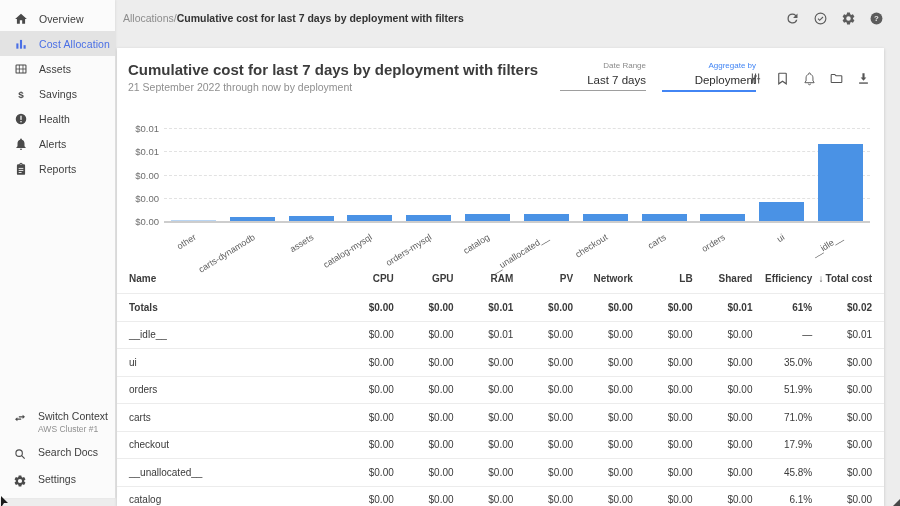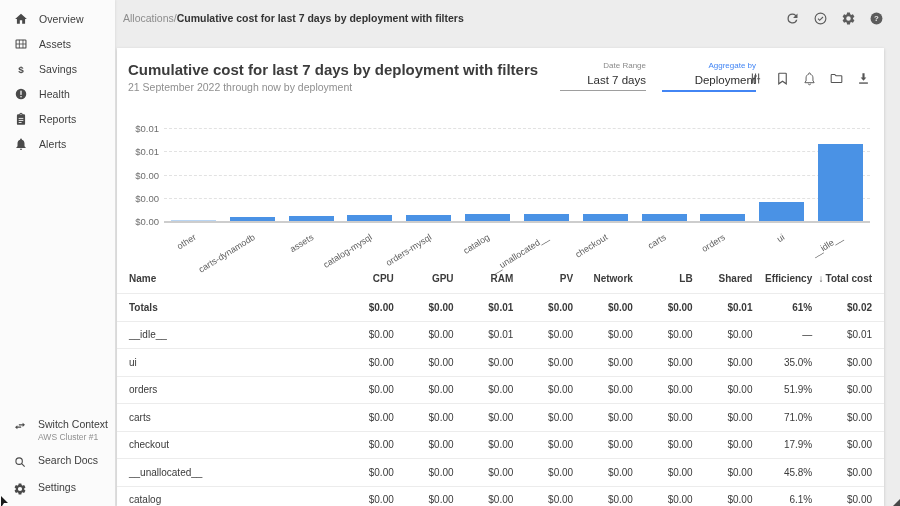--- a/index.html
+++ b/index.html
@@ -1,20 +1,20 @@
 <!DOCTYPE html>
 <html><head>
 <meta charset="utf-8">
 <style>
   * { margin:0; padding:0; box-sizing:border-box; }
   html,body { width:900px; height:506px; overflow:hidden; }
   body { font-family:"Liberation Sans", sans-serif; background:#ededed; position:relative; color:#3a3a3a; }
 
   
-  .sidebar { position:absolute; left:0; top:0; bottom:0; width:115px; background:#fbfbfb; box-shadow:1px 0 2px rgba(0,0,0,0.06); z-index:2; }
+  .sidebar { position:absolute; left:0; top:0; bottom:8px; width:115px; background:#fbfbfb; box-shadow:1px 0 2px rgba(0,0,0,0.06); z-index:2; }
   .side-items { padding-top:6px; }
   .side-item { height:25px; display:flex; align-items:center; padding-left:14px; gap:11px; cursor:pointer; color:#3d3d3d; }
   .side-item .ic { width:14px; height:14px; display:flex; align-items:center; color:#4a4a4a; flex:none; }
   .side-item .lbl { font-size:10.5px; letter-spacing:.1px; white-space:nowrap; }
   .side-item.active { background:#e3e3e3; color:#4a6fe5; }
   .side-item.active .ic { color:#4a6fe5; }
   .side-footer { position:absolute; left:0; right:0; bottom:4px; }
   .foot-item { display:flex; align-items:flex-start; padding:6px 0 6px 13px; gap:11px; cursor:pointer; }
   .foot-item .ic { width:14px; height:14px; color:#4a4a4a; margin-top:1px; flex:none; }
   .foot-item .lbl { font-size:10.5px; color:#3d3d3d; white-space:nowrap; }
@@ -75,20 +75,30 @@
 <nav class="sidebar">
   <div class="side-items" id="side-items">
       <div class="side-item">
         <span class="ic">
           <svg viewBox="0 0 24 24">
             <path fill="currentColor" d="M10 20v-6h4v6h5v-8h3L12 3 2 12h3v8z"></path>
           </svg>
         </span>
         <span class="lbl">Overview</span>
       </div>
+      <div class="side-item active">
+        <span class="ic">
+          <svg viewBox="0 0 24 24">
+            <rect x="4" y="11" width="3.6" height="9" fill="currentColor"></rect>
+            <rect x="10.2" y="5" width="3.6" height="15" fill="currentColor"></rect>
+            <rect x="16.4" y="14" width="3.6" height="6" fill="currentColor"></rect>
+          </svg>
+        </span>
+        <span class="lbl">Cost Allocation</span>
+      </div>
       <div class="side-item">
         <span class="ic">
           <svg viewBox="0 0 24 24">
             <rect x="3.5" y="5" width="17" height="14" rx="1.2" fill="none" stroke="currentColor" stroke-width="1.8"></rect>
             <path d="M3.5 12h17M9.2 5v14M15.4 5v14" stroke="currentColor" stroke-width="1.4" fill="none"></path>
           </svg>
         </span>
         <span class="lbl">Assets</span>
       </div>
       <div class="side-item">
@@ -105,33 +115,33 @@
             <circle cx="12" cy="12" r="9" fill="currentColor"></circle>
             <rect x="10.9" y="6.3" width="2.2" height="7.2" fill="#fbfbfb"></rect>
             <rect x="10.9" y="15.4" width="2.2" height="2.3" fill="#fbfbfb"></rect>
           </svg>
         </span>
         <span class="lbl">Health</span>
       </div>
       <div class="side-item">
         <span class="ic">
           <svg viewBox="0 0 24 24">
+            <path fill="currentColor" d="M12 22a2 2 0 0 0 2-2h-4a2 2 0 0 0 2 2zm6-6v-5c0-3.1-1.6-5.6-4.5-6.3V4a1.5 1.5 0 0 0-3 0v.7C7.6 5.4 6 7.9 6 11v5l-2 2v1h16v-1z"></path>
+          </svg>
+        </span>
+        <span class="lbl">Alerts</span>
+      </div>
+      <div class="side-item">
+        <span class="ic">
+          <svg viewBox="0 0 24 24">
             <path fill="currentColor" d="M17 4h-2.2a2.8 2.8 0 0 0-5.6 0H7a2 2 0 0 0-2 2v14a2 2 0 0 0 2 2h10a2 2 0 0 0 2-2V6a2 2 0 0 0-2-2zm-5-1a1 1 0 1 1 0 2 1 1 0 0 1 0-2z"></path>
             <path d="M8 11h8M8 14.5h8M8 18h5" stroke="#fbfbfb" stroke-width="1.5" fill="none"></path>
           </svg>
         </span>
         <span class="lbl">Reports</span>
-      </div>
-      <div class="side-item">
-        <span class="ic">
-          <svg viewBox="0 0 24 24">
-            <path fill="currentColor" d="M12 22a2 2 0 0 0 2-2h-4a2 2 0 0 0 2 2zm6-6v-5c0-3.1-1.6-5.6-4.5-6.3V4a1.5 1.5 0 0 0-3 0v.7C7.6 5.4 6 7.9 6 11v5l-2 2v1h16v-1z"></path>
-          </svg>
-        </span>
-        <span class="lbl">Alerts</span>
       </div>
     </div>
   <div class="side-footer">
     <div class="foot-item">
       <span class="ic">
           <svg viewBox="0 0 24 24">
             <path d="M7.5 10.5 3.5 14l4 3.5v-2.5H14v-2H7.5zM20.5 10 16.5 6.5v2.5H10v2h6.5v2.5z" fill="currentColor"></path>
           </svg>
         </span>
       <span>

